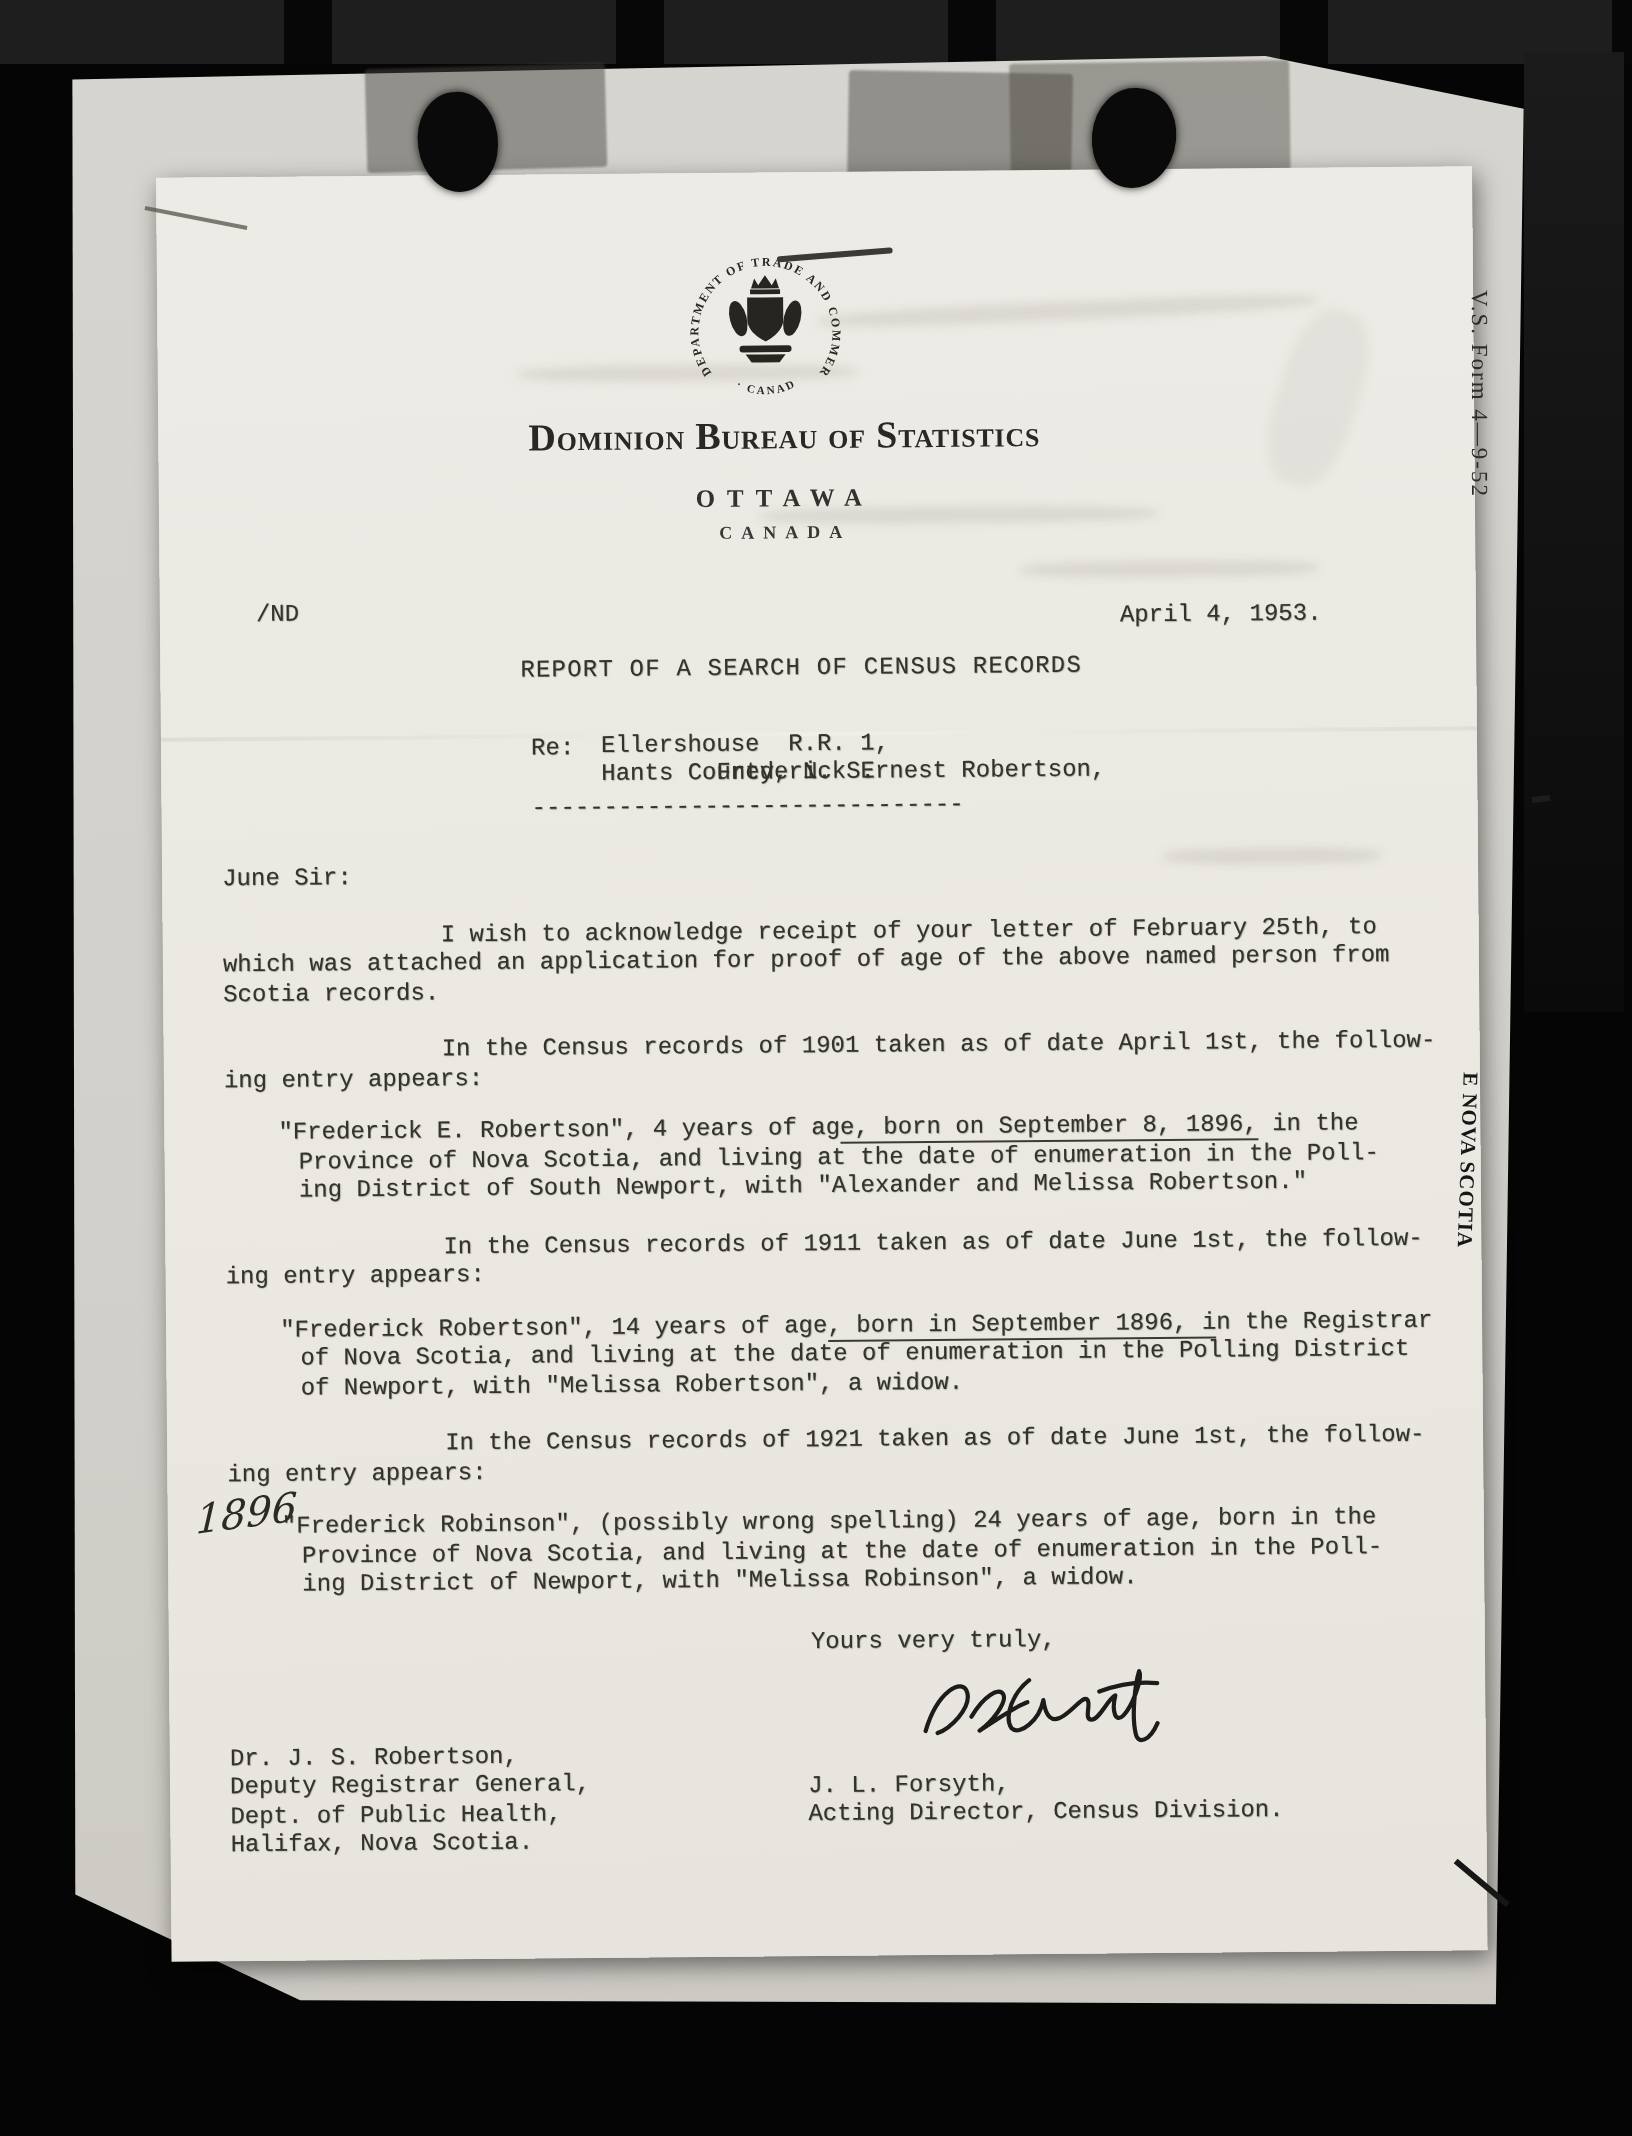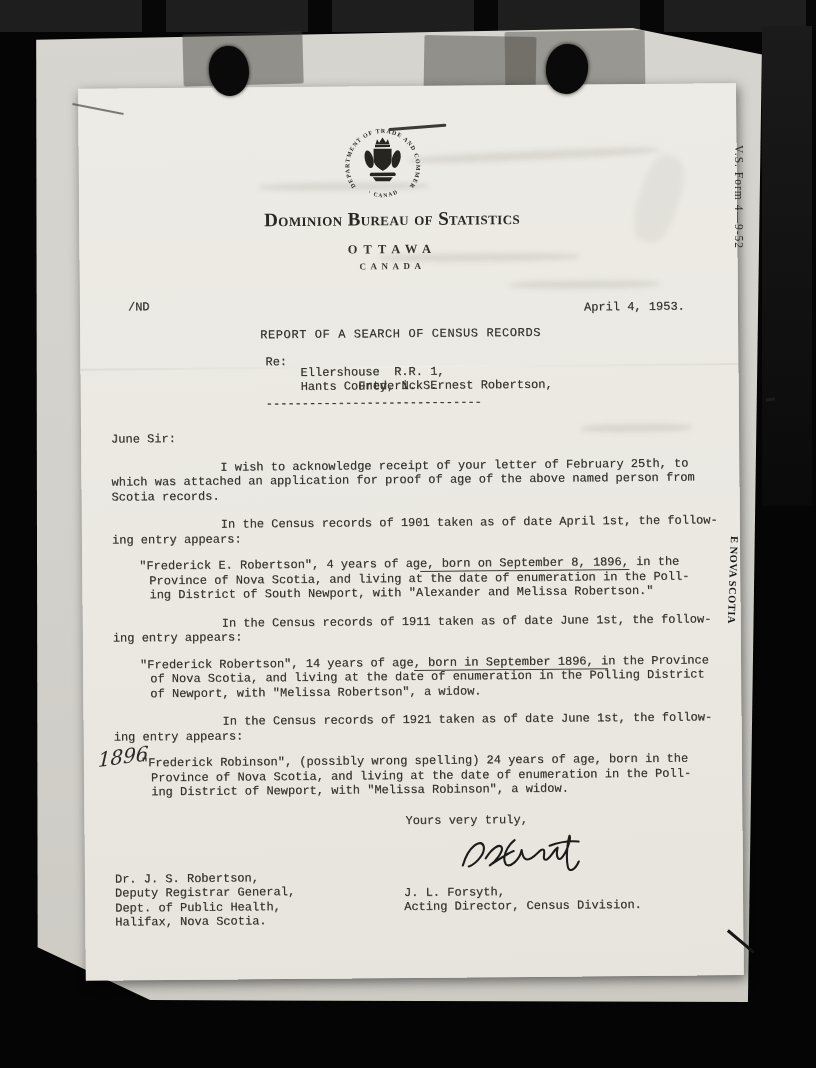--- a/index.html
+++ b/index.html
@@ -65,25 +65,25 @@
   .tline{white-space:pre;line-height:14.5px;height:14.5px;}
   .ind-0{padding-left:0;}
   .ind-1{padding-left:109px;}
   .ind-q0{padding-left:27px;}
   .ind-q1{padding-left:37px;}
   .ind-c{padding-left:291px;}
   .uline{border-bottom:1.6px solid #3c3a34;}
 
   .ref-date-row{position:absolute;left:30px;top:212px;width:600px;}
   .ref-mark{position:absolute;left:18px;top:0;}
-  .date{position:absolute;left:474px;top:4px;}
+  .date{position:absolute;left:450px;top:4px;}
   .report-title{position:absolute;left:180px;top:241px;letter-spacing:.6px;}
   .re-block{position:absolute;left:185px;top:264px;}
   .re-row{position:relative;}
-  .re-label{position:absolute;left:0;top:4px;}
+  .re-label{position:absolute;left:0;top:16px;}
   .re-content{padding-left:35px;}
   .re-dashes{margin-top:2px;letter-spacing:0;}
 
   .letter-body{position:absolute;left:30px;top:344px;width:610px;}
   .blk{margin-top:14px;}
   .blk-salutation{margin-top:0;}
   .blk-quote{margin-top:12px;}
   .blk-closing{margin-top:16px;}
 
   .margin-note{position:absolute;left:14px;top:656px;font-family:"DejaVu Serif",serif;
@@ -186,21 +186,21 @@
         <div class="blk blk-quote">
           <div class="tline ind-q0"><span>"Frederick E. Robertson", 4 years of ag</span><span class="uline">e, born on September 8, 1896,</span><span> in the</span></div>
           <div class="tline ind-q1"><span>Province of Nova Scotia, and living at the date of enumeration in the Poll-</span></div>
           <div class="tline ind-q1"><span>ing District of South Newport, with "Alexander and Melissa Robertson."</span></div>
         </div>
         <div class="blk blk-para">
           <div class="tline ind-1"><span>In the Census records of 1911 taken as of date June 1st, the follow-</span></div>
           <div class="tline ind-0"><span>ing entry appears:</span></div>
         </div>
         <div class="blk blk-quote">
-          <div class="tline ind-q0"><span>"Frederick Robertson", 14 years of age</span><span class="uline">, born in September 1896, i</span><span>n the Province</span></div>
+          <div class="tline ind-q0"><span>"Frederick Robertson", 14 years of age</span><span class="uline">, born in September 1896, i</span><span>n the Registrar</span></div>
           <div class="tline ind-q1"><span>of Nova Scotia, and living at the date of enumeration in the Polling District</span></div>
           <div class="tline ind-q1"><span>of Newport, with "Melissa Robertson", a widow.</span></div>
         </div>
         <div class="blk blk-para">
           <div class="tline ind-1"><span>In the Census records of 1921 taken as of date June 1st, the follow-</span></div>
           <div class="tline ind-0"><span>ing entry appears:</span></div>
         </div>
         <div class="blk blk-quote">
           <div class="tline ind-q0"><span>"Frederick Robinson", (possibly wrong spelling) 24 years of age, born in the</span></div>
           <div class="tline ind-q1"><span>Province of Nova Scotia, and living at the date of enumeration in the Poll-</span></div>

